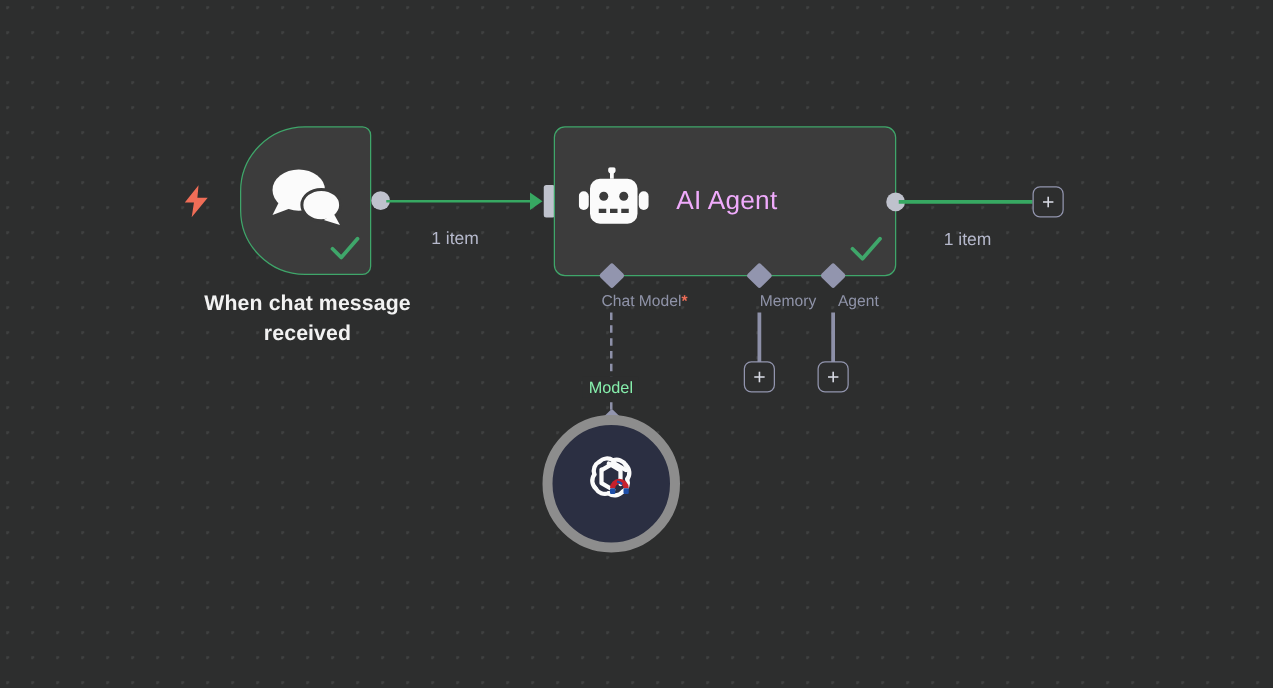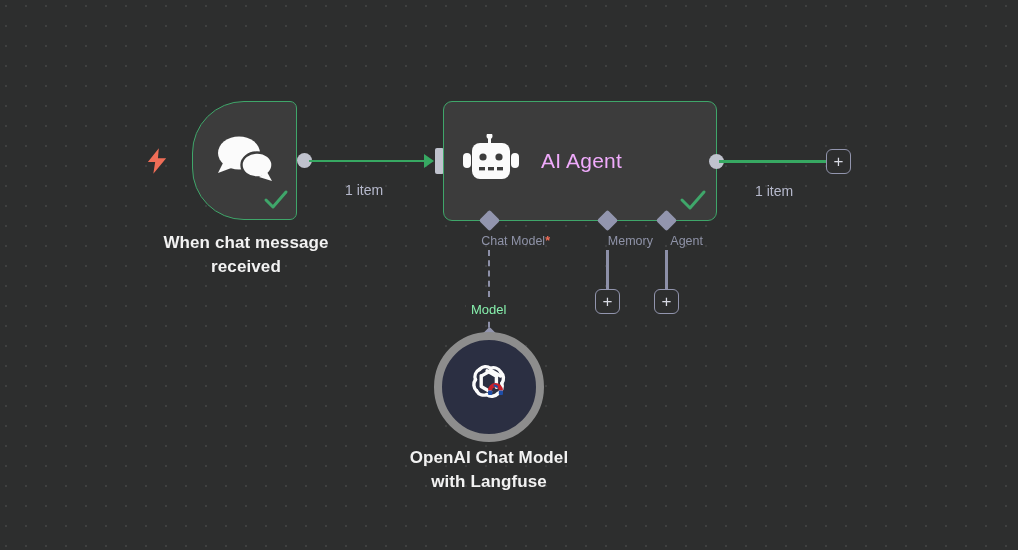--- a/index.html
+++ b/index.html
@@ -250,16 +250,14 @@
         <g>
           <path d="M27 33.5a7.5 7.5 0 0 1 15 0h-4.2a3.3 3.3 0 0 0-6.6 0z" fill="#c8202c"></path>
           <rect x="27" y="33.5" width="4.2" height="4.6" rx="1" fill="#1e4ea8"></rect>
           <rect x="37.8" y="33.5" width="4.2" height="4.6" rx="1" fill="#1e4ea8"></rect>
           <path d="M33.5 28.5a5 5 0 0 1 2.6 1.4" stroke="#1e4ea8" stroke-width="2" fill="none" stroke-linecap="round"></path>
         </g>
       </svg>
     </span>
   </div>
 
-  <div class="node-caption" style="left:393px; top:446px; width:192px;">OpenAI Chat Model
-with Langfuse</div>
 
 </div>
 
 </body></html>

